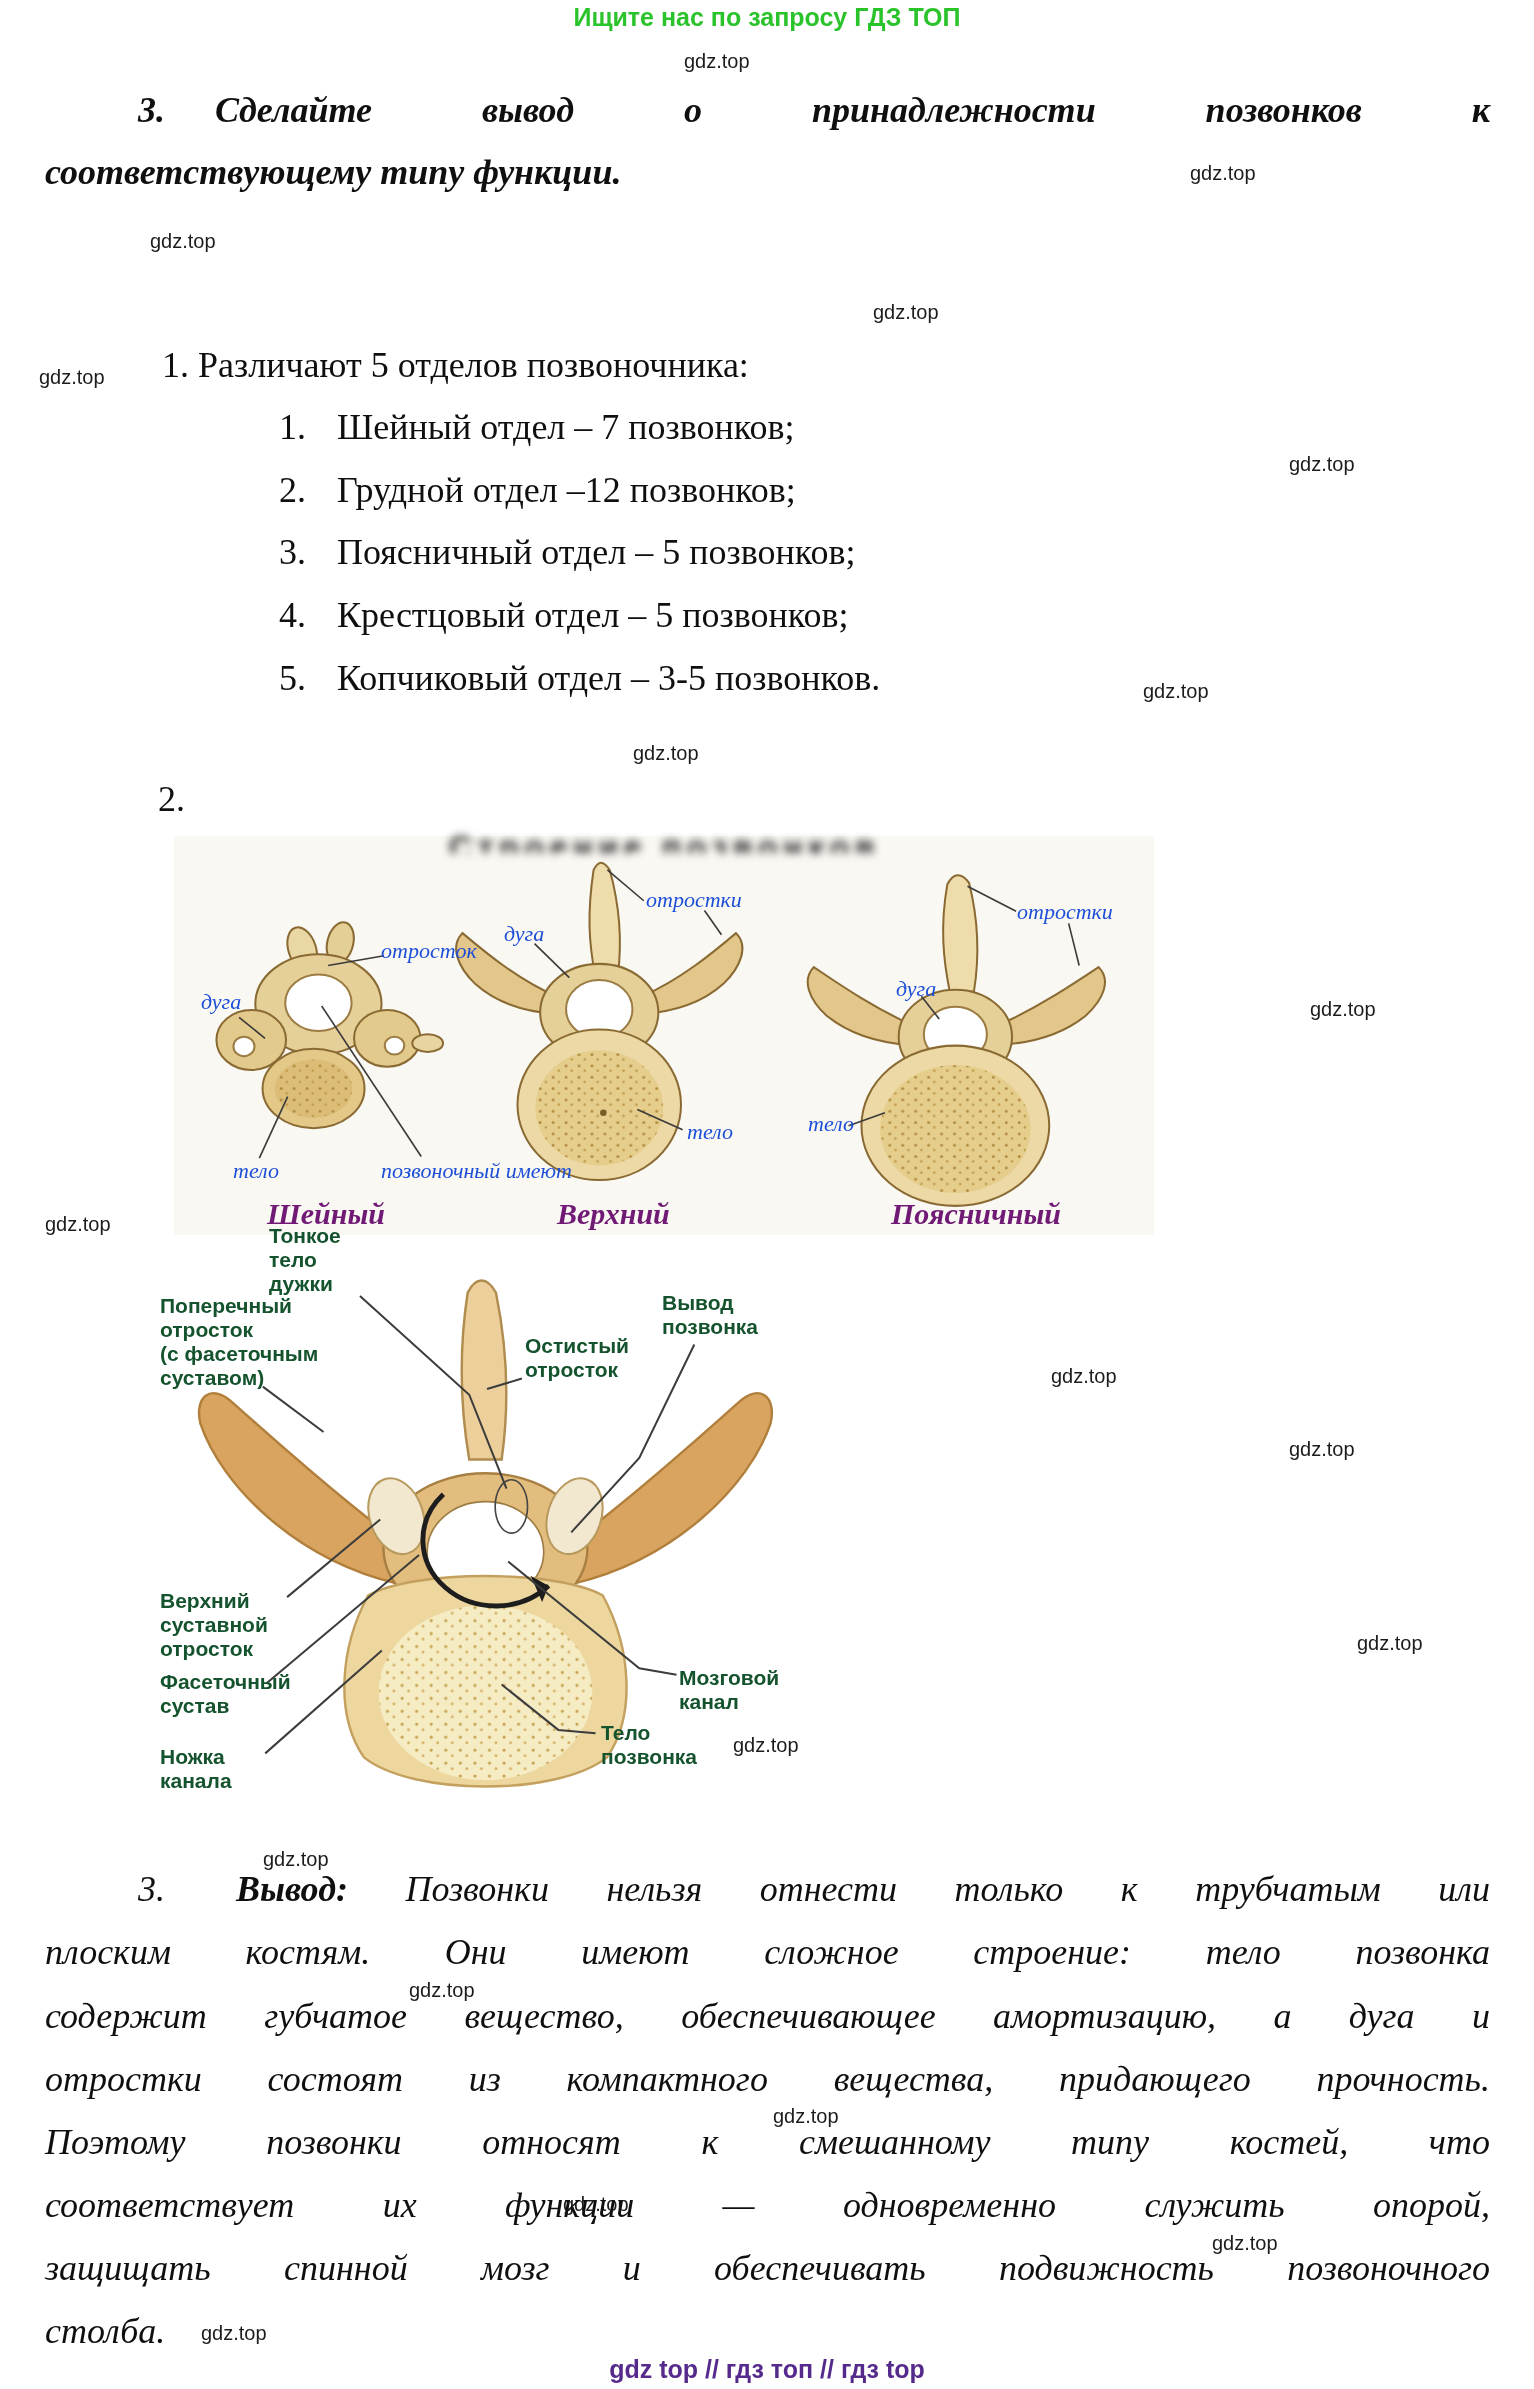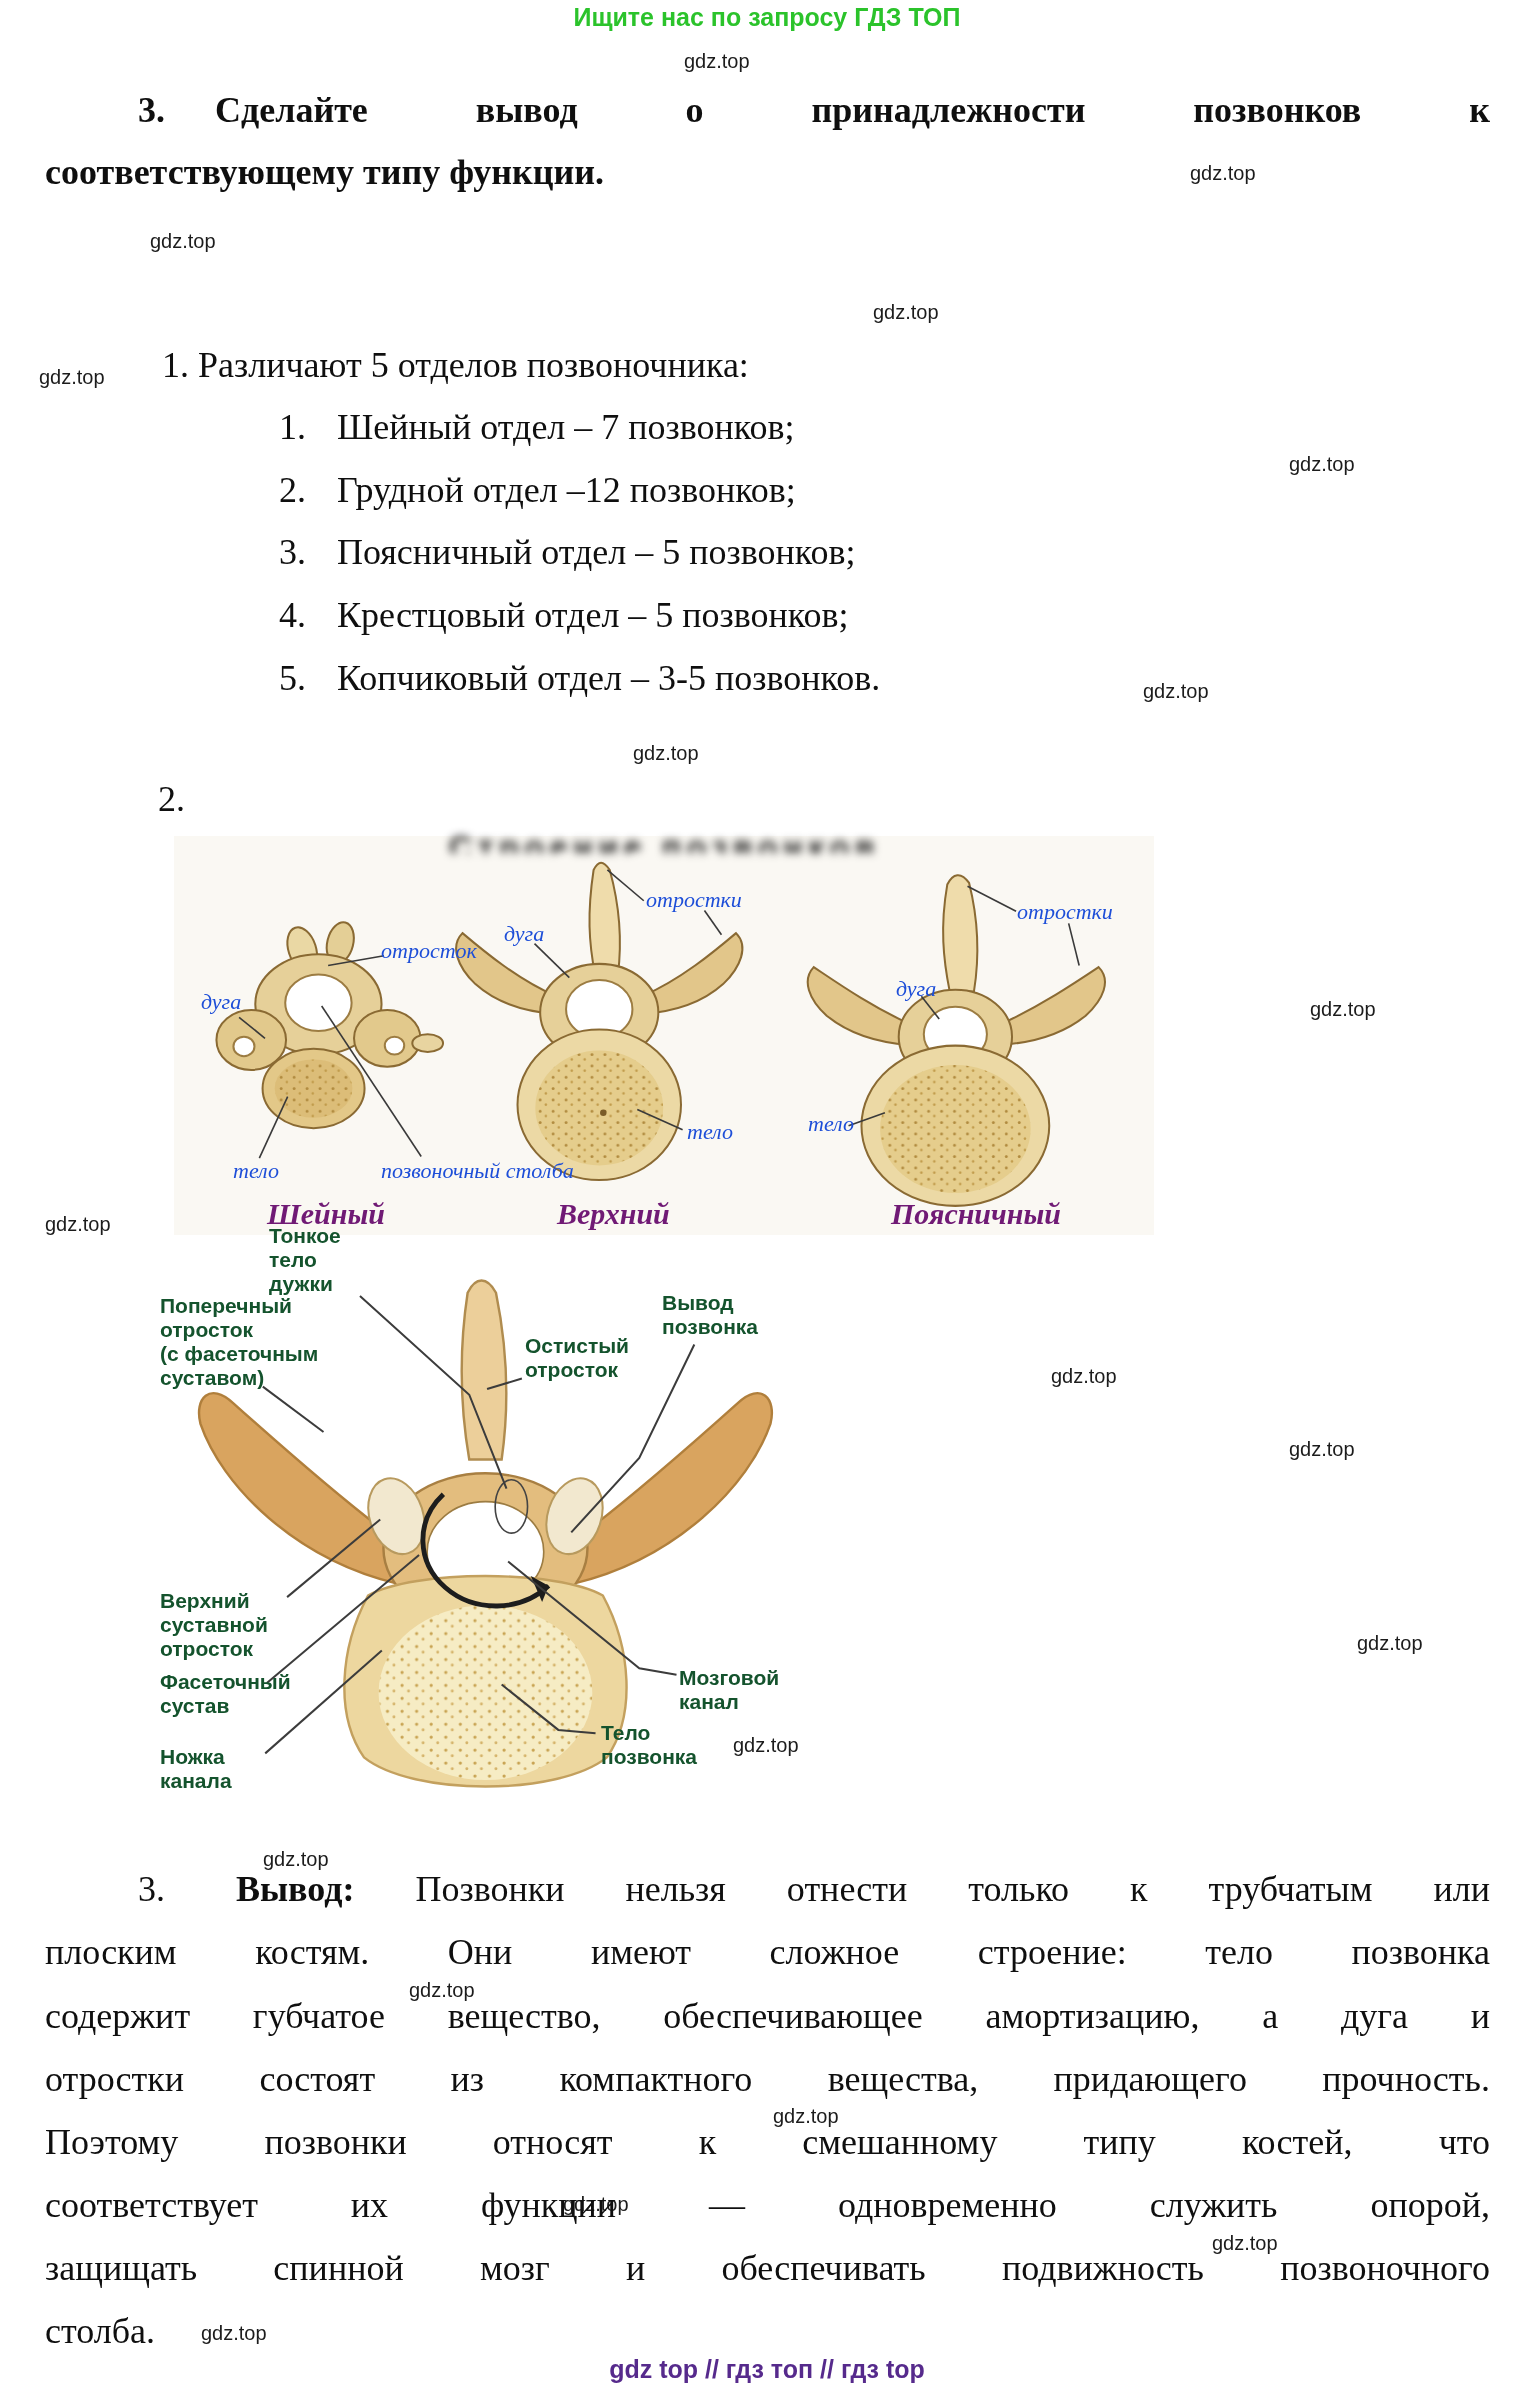--- a/index.html
+++ b/index.html
@@ -2,21 +2,21 @@
 <html style="font-size:13px"><head>
 <meta charset="utf-8">
 <style>
   html,body{margin:0;padding:0;background:#fff;}
   .page{position:relative;width:1534px;height:2389px;background:#ffffff;
         font-family:"Liberation Serif",serif;color:#0f0f0f;overflow:hidden;}
   .promo{position:absolute;top:3.2px;left:0;width:100%;text-align:center;
          font-family:"Liberation Sans",sans-serif;font-weight:700;font-size:25px;color:#2bc32b;}
   .wm{position:absolute;font-family:"Liberation Sans",sans-serif;font-size:20px;
       color:#1c1c1c;white-space:nowrap;}
-  .line{position:absolute;left:45px;width:1445px;height:63px;line-height:63px;font-size:36px;}
+  .line{position:absolute;left:45px;width:1445px;height:63px;line-height:63px;font-size:36px;font-style:italic;}
   .just{text-align:justify;text-align-last:justify;}
   .bold{font-weight:bold;}
   .gap-title{display:inline-block;width:50px;}
   .gap-concl{display:inline-block;width:71px;}
   .indent{text-indent:93px;}
   .list-intro{position:absolute;left:162px;top:334px;height:63px;line-height:63px;font-size:36px;}
   .sub-item{position:absolute;left:279px;height:63px;line-height:63px;font-size:36px;}
   .sub-item .num{display:inline-block;width:58px;}
   .label2{position:absolute;left:158px;top:768px;height:63px;line-height:63px;font-size:36px;}
   .d1-bg{position:absolute;left:174px;top:836px;width:980px;height:399px;background:#faf8f3;}
@@ -140,21 +140,21 @@
       <line x1="1040" y1="93" x2="980" y2="62"></line>
       <line x1="1105" y1="108" x2="1118" y2="160"></line>
       <line x1="923" y1="198" x2="945" y2="226"></line>
       <line x1="833" y1="358" x2="878" y2="342"></line>
     </g>
   </svg>
 
   <div class="d1-label" style="left:381px;top:938px;">отросток</div>
   <div class="d1-label" style="left:201px;top:989px;">дуга</div>
   <div class="d1-label" style="left:233px;top:1158px;">тело</div>
-  <div class="d1-label" style="left:381px;top:1158px;">позвоночный столба</div>
+  <div class="d1-label" style="left:381px;top:1158px;">позвоночный имеют</div>
   <div class="d1-label" style="left:504px;top:921px;">дуга</div>
   <div class="d1-label" style="left:646px;top:887px;">отростки</div>
   <div class="d1-label" style="left:687px;top:1119px;">тело</div>
   <div class="d1-label" style="left:1017px;top:899px;">отростки</div>
   <div class="d1-label" style="left:896px;top:976px;">дуга</div>
   <div class="d1-label" style="left:808px;top:1111px;">тело</div>
   <div class="d1-caption" style="left:267px;top:1197px;">Шейный</div>
   <div class="d1-caption" style="left:557px;top:1197px;">Верхний</div>
   <div class="d1-caption" style="left:891px;top:1197px;">Поясничный</div>
 

